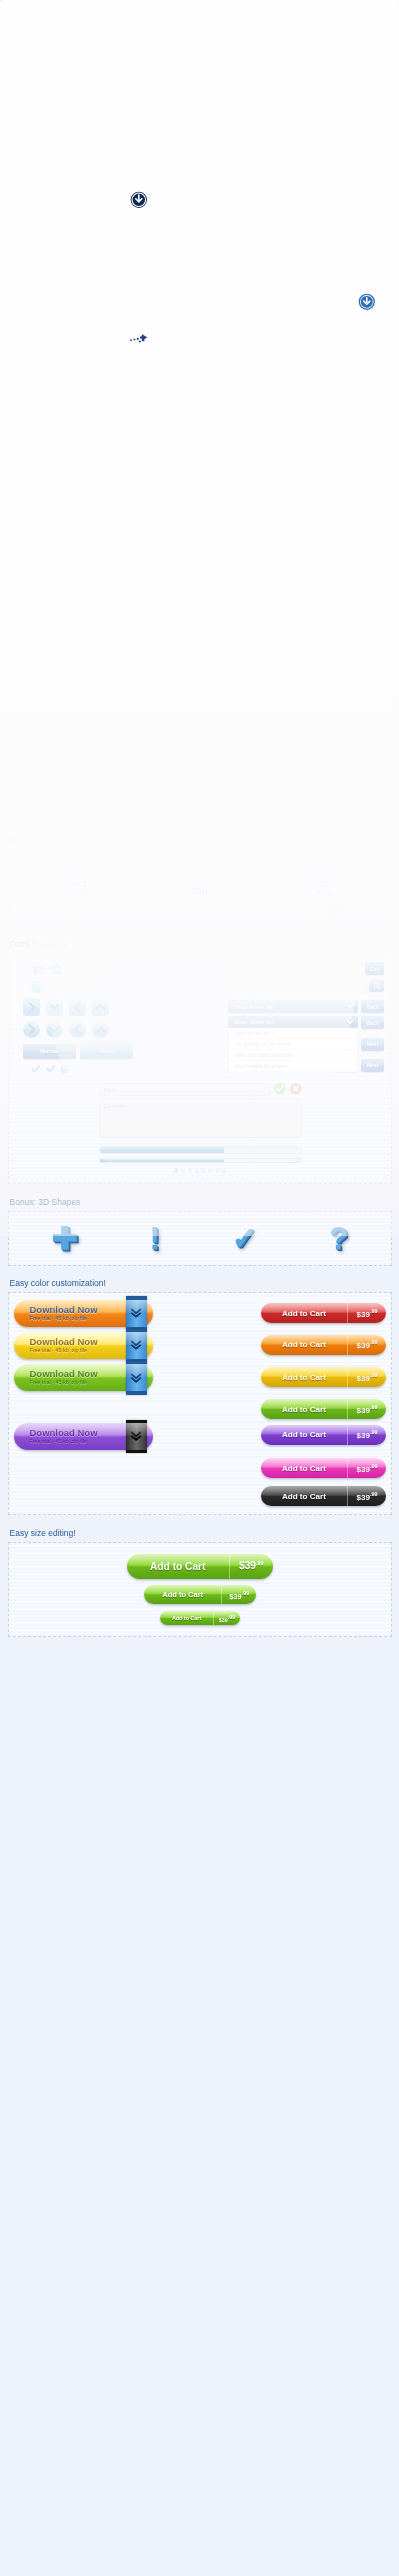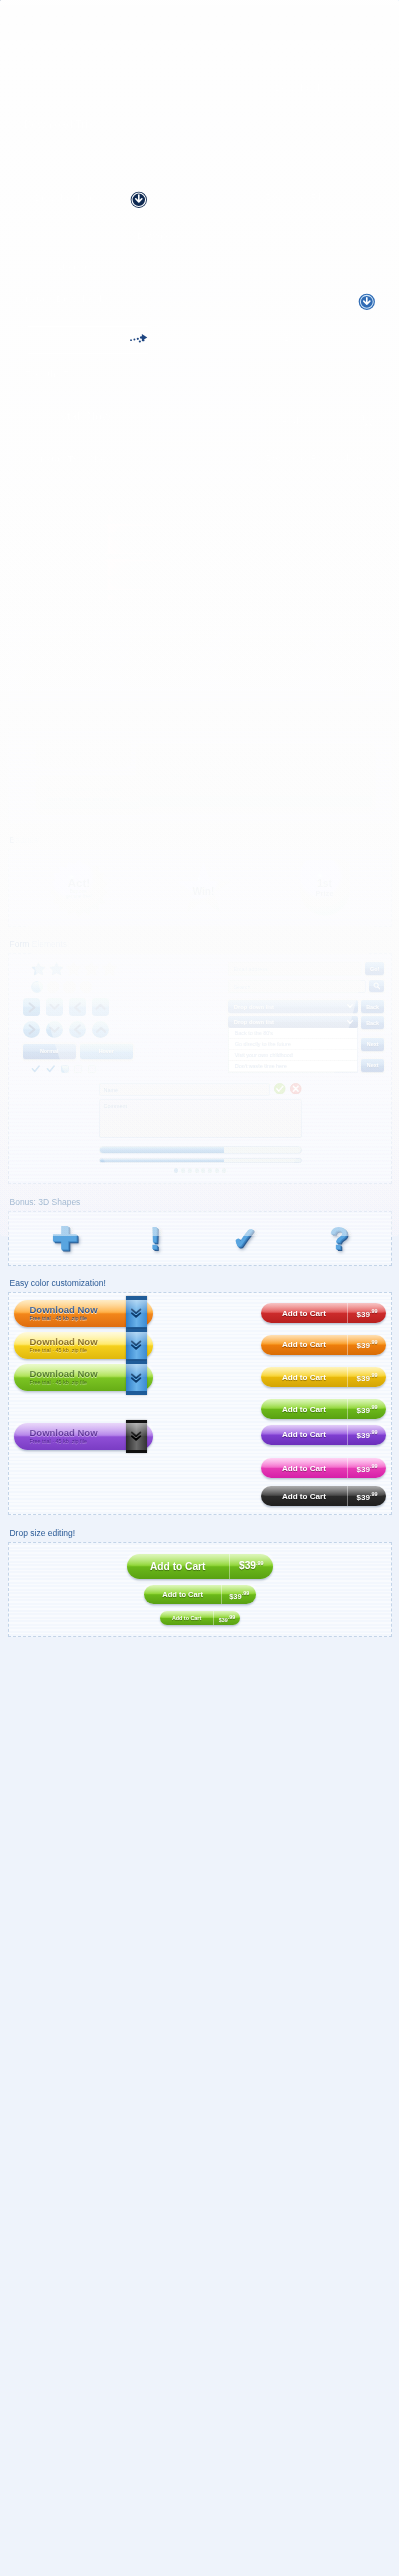--- a/index.html
+++ b/index.html
@@ -1068,21 +1068,21 @@
             <span>$39</span><sup>.99</sup>
           </span>
         </div>
       </div>
     </div>
 
   </div>
 </div>
 
 <div class="section" style="padding-bottom:11px;">
-  <h2>Drop size editing!</h2>
+  <h2>Easy size editing!</h2>
   <div class="panel" style="padding:11px 6.8px;">
     <div style="display:flex;flex-direction:column;align-items:center;gap:6.8px;">
       <div class="cart-btn c-green gloss" style="width:146px;border-radius:13.6px;">
         <span class="lbl" style="font-size:10.2px;padding:6.8px;">Add to Cart</span>
         <span class="prc" style="font-size:10.2px;padding:6.8px 9.5px;">
           <span>$39</span><sup>.99</sup>
         </span>
       </div>
       <div class="cart-btn c-green gloss" style="width:112px;border-radius:10.2px;">
         <span class="lbl" style="font-size:7.5px;padding:4.1px;">Add to Cart</span>

